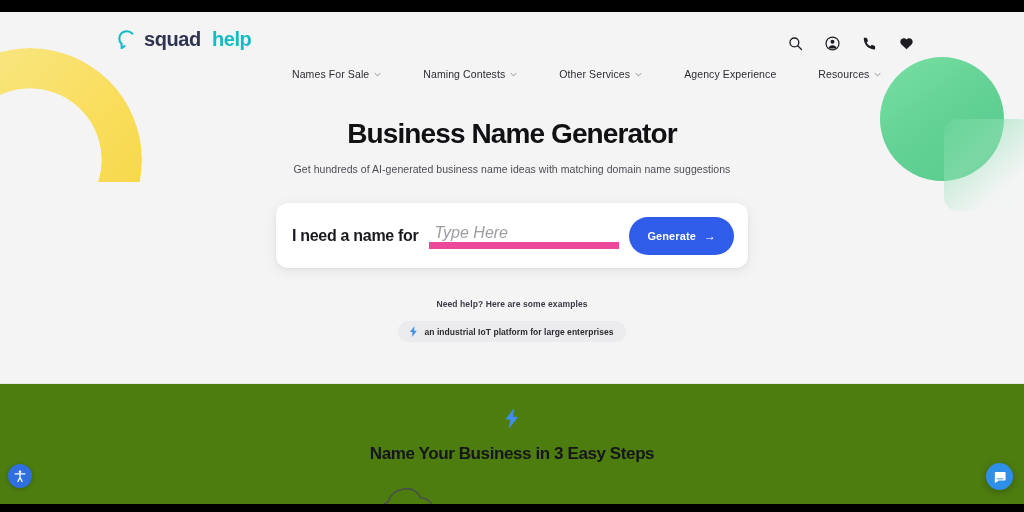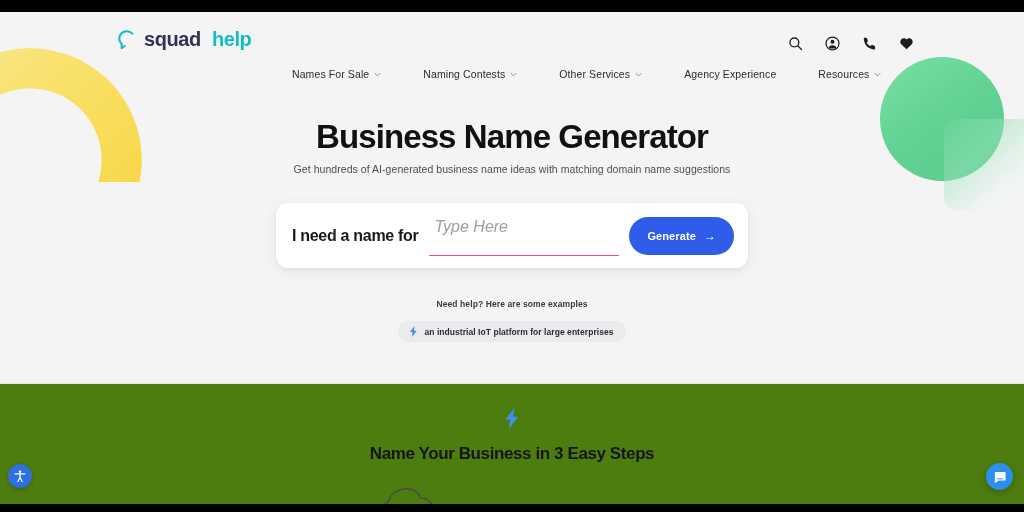--- a/index.html
+++ b/index.html
@@ -90,21 +90,21 @@
   #nav-icons {
     position:absolute; right:110px; top:24px;
     display:flex; align-items:center; gap:22px;
   }
   .nav-ic { width:15px; height:15px; display:block; cursor:pointer; color:#1c1c22; }
 
   
   #hero-title {
     position:absolute; left:0; right:0; top:107px;
     text-align:center;
-    font-size:33px; font-weight:700; color:#111114;
+    font-size:28px; font-weight:700; color:#111114;
     letter-spacing:-.9px; line-height:1.1;
   }
   #hero-sub {
     position:absolute; left:0; right:0; top:151px;
     text-align:center;
     font-size:10.5px; color:#4c4c55; letter-spacing:.05px;
   }
 
   
   #search-card {
@@ -119,22 +119,22 @@
   }
   #search-label {
     font-size:16px; font-weight:600; color:#19191f; letter-spacing:-.3px;
     white-space:nowrap; align-self:center;
   }
   #search-input {
     flex:1; min-width:0; align-self:center;
     border:none; outline:none; background:transparent;
     font-family:"Liberation Sans", sans-serif;
     font-size:16px; font-style:italic; color:#19191f;
-    border-bottom:1px solid #ec4899;
-    padding:0 0 19px 6px; margin-top:2px;
+    border-bottom:7px solid #ec4899;
+    padding:0 0 0 6px; margin-top:2px;
   }
   #search-input::placeholder { color:#9d9da5; font-style:italic; opacity:1; }
 
   #generate-btn {
     flex:0 0 auto; margin-left:10px;
     height:38px; padding:0 18px;
     background:#2f5ce8; border:none; border-radius:19px;
     color:#fff; font-family:"Liberation Sans", sans-serif;
     font-size:11px; font-weight:700; letter-spacing:.1px;
     display:flex; align-items:center; gap:8px; cursor:pointer;

